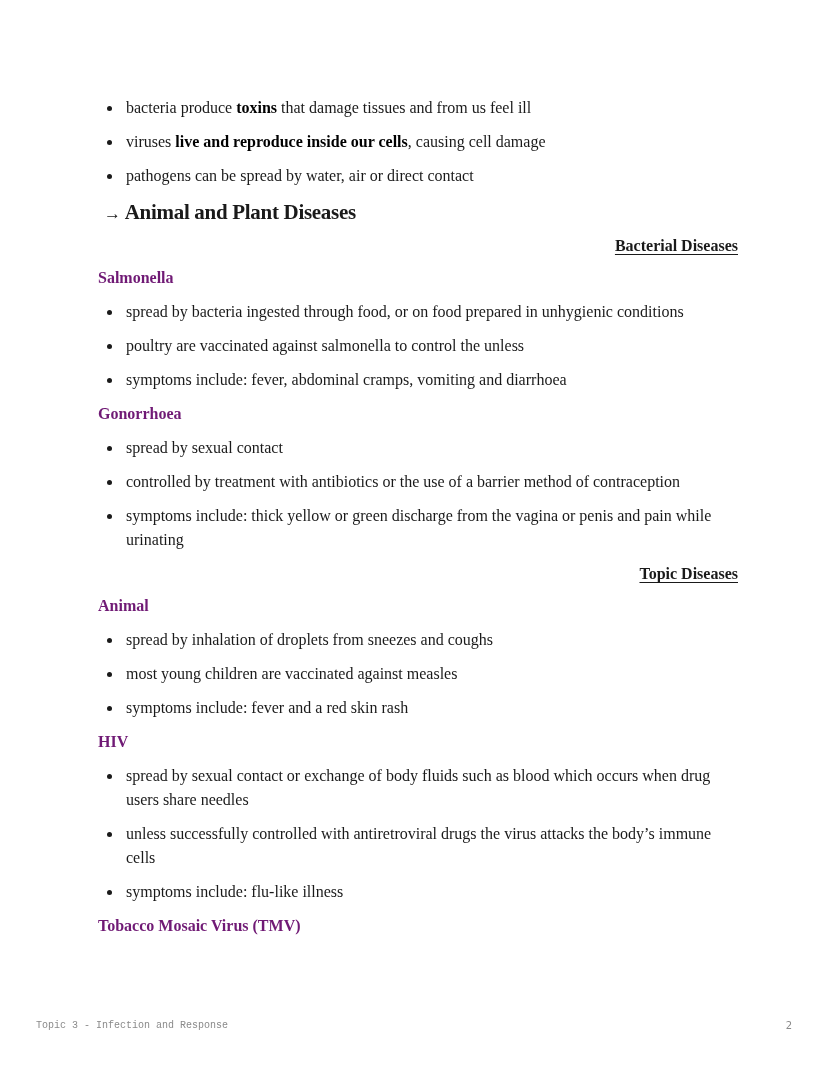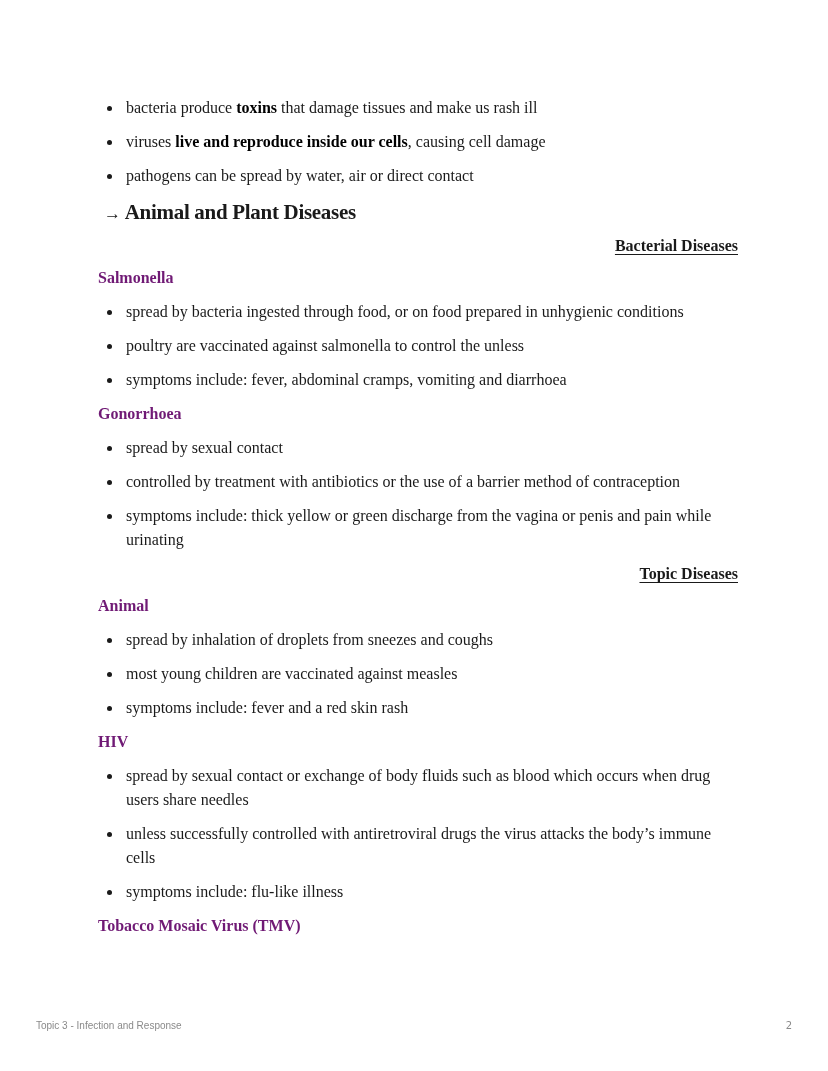--- a/index.html
+++ b/index.html
@@ -6,29 +6,29 @@
   body { width: 828px; height: 1071px; position: relative; overflow: hidden; font-family: "Liberation Serif", serif; color: #1a1a1a; }
   .page { position: absolute; left: 98px; top: 96px; width: 640px; }
   ul { margin: 0; padding: 0 0 0 28px; list-style: none; }
   li { position: relative; font-size: 16px; line-height: 24px; margin: 0 0 10px 0; }
   li::before { content: ""; position: absolute; left: -19px; top: 10px; width: 5px; height: 5px; border-radius: 50%; background: #1a1a1a; }
   .g { color: #000000; font-weight: bold; }
   .h2 { font-size: 21px; font-weight: bold; line-height: 28px; margin: 7px 0 6px 6px; letter-spacing: -0.3px; }
   .h2 .arrow { font-weight: normal; font-size: 17px; margin-right: 4px; }
   .h3 { font-size: 16px; font-weight: bold; text-decoration: underline; text-underline-offset: 3px; line-height: 24px; margin: 0 0 8px 16px; text-align: right; }
   .h4 { font-size: 16px; font-weight: bold; color: #701a75; line-height: 24px; margin: 0 0 10px 0; }
-  .footer-left { position: absolute; left: 36px; top: 1020px; font-family: Liberation Sans, sans-serif; font-size: 10px; color: #8a8a8a; }
+  .footer-left { position: absolute; left: 36px; top: 1020px; font-family: Liberation Mono, monospace; font-size: 10px; color: #8a8a8a; }
   .footer-right { position: absolute; right: 36px; top: 1020px; font-family: "DejaVu Sans", sans-serif; font-size: 10px; color: #8a8a8a; }
 </style>
 </head>
 <body>
 
 <div class="page">
   <ul>
-    <li><span>bacteria produce </span><span class="g">toxins</span><span> that damage tissues and make us rash ill</span></li>
+    <li><span>bacteria produce </span><span class="g">toxins</span><span> that damage tissues and from us feel ill</span></li>
     <li><span>viruses </span><span class="g">live and reproduce inside our cells</span><span>, causing cell damage</span></li>
     <li><span>pathogens can be spread by water, air or direct contact</span></li>
   </ul>
 
   <div class="h2"><span class="arrow">→</span><span>Animal and Plant Diseases</span></div>
 
   <div class="h3">Bacterial Diseases</div>
   <div class="h4">Salmonella</div>
   <ul>
     <li>spread by bacteria ingested through food, or on food prepared in unhygienic conditions</li>

